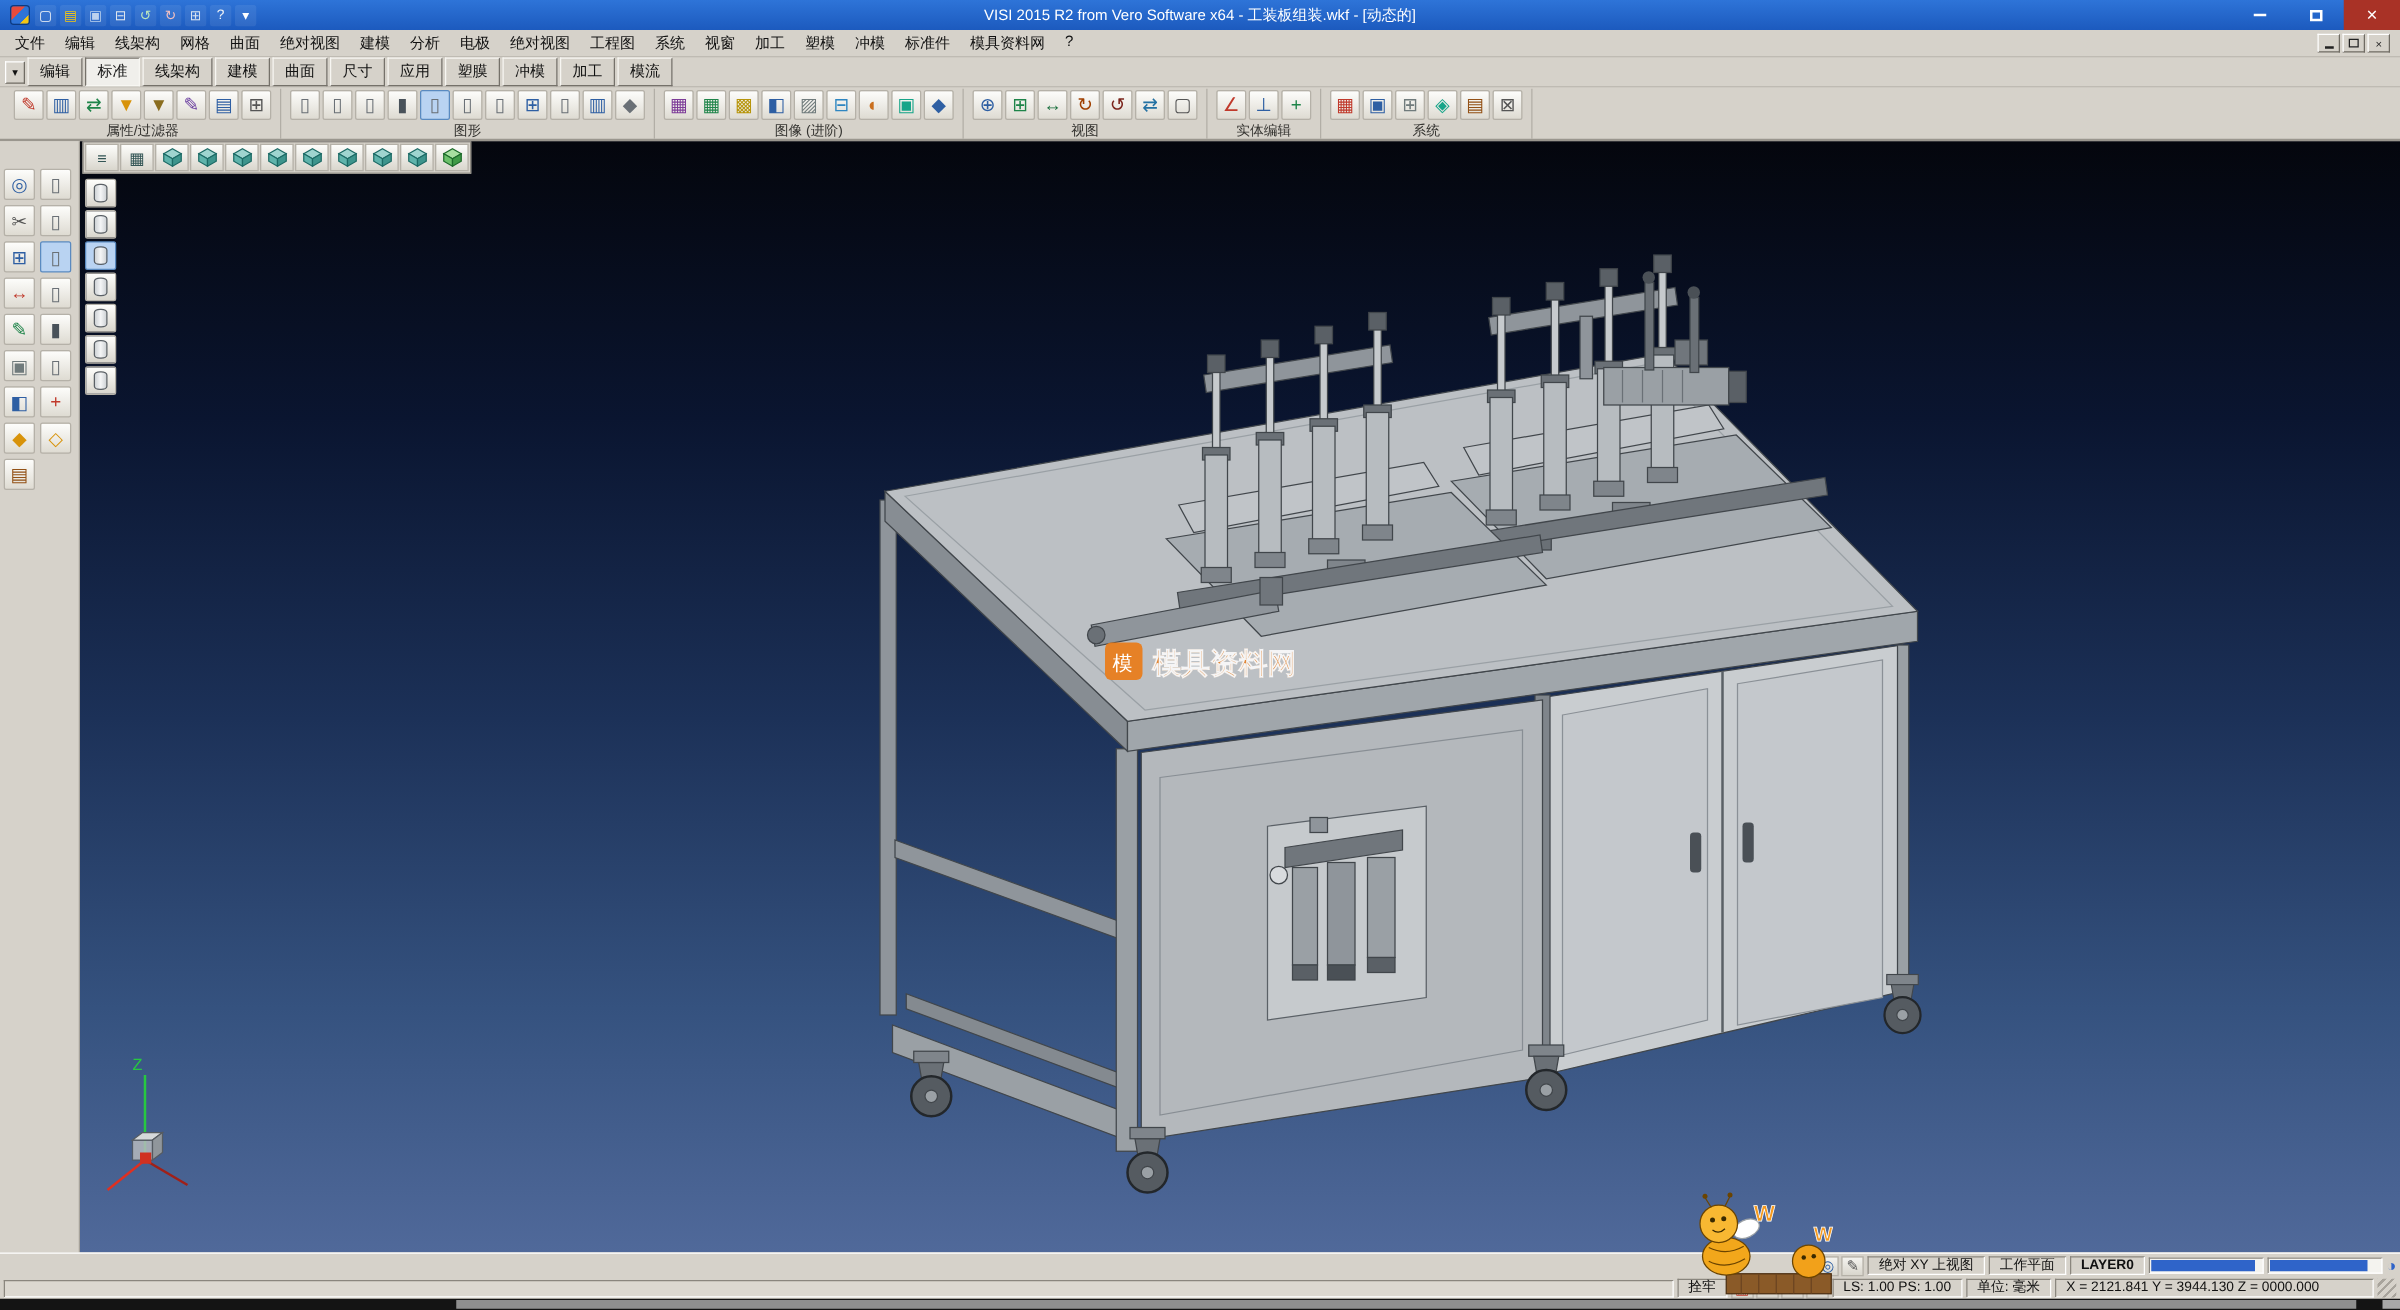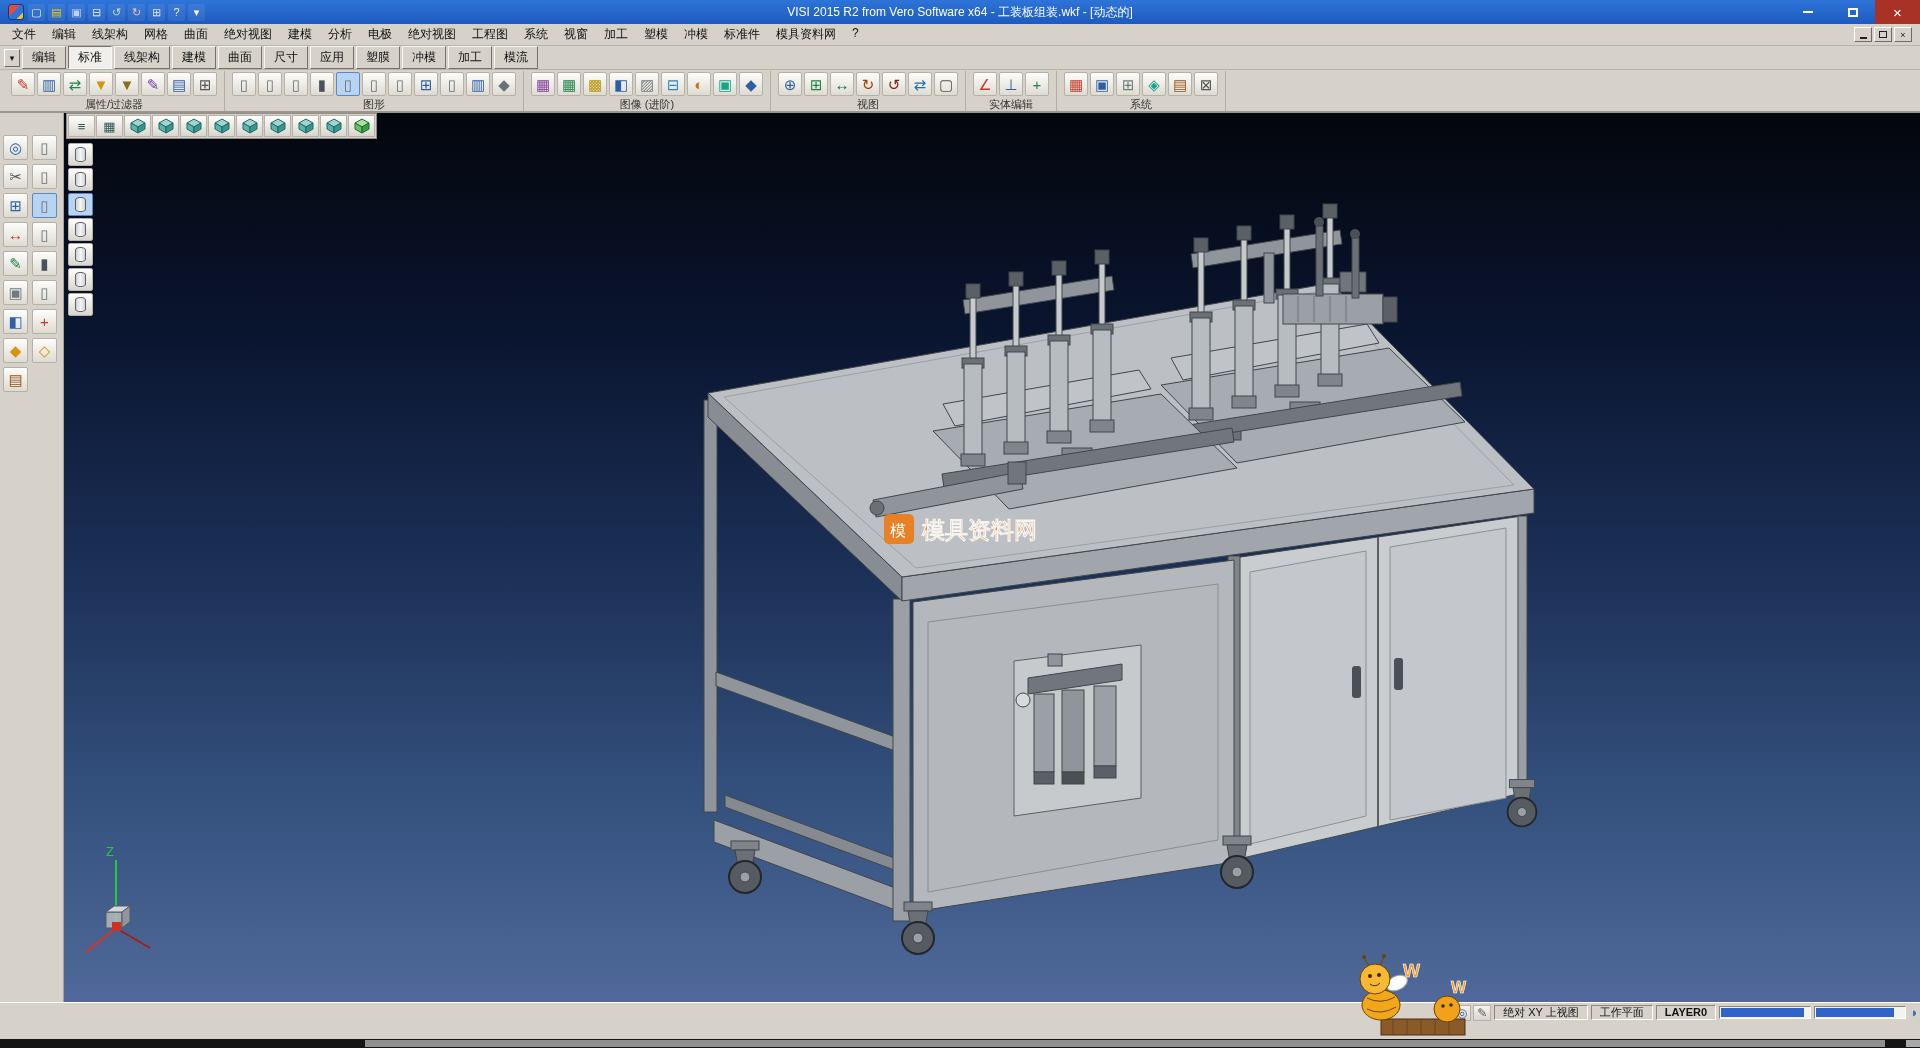--- a/index.html
+++ b/index.html
@@ -644,18 +644,32 @@
     <div class="sb-cell">工作平面</div>
     <div class="sb-cell bold">LAYER0</div>
     <div class="sb-bar b1">
         <div class="fill"></div>
       </div>
     <div class="sb-bar b2">
         <div class="fill"></div>
       </div>
     <span class="sb-circle">◑</span>
   </div>
+  <div class="sb-row sb-row2">
+    <div class="sb-field"></div>
+    <div class="sb-cell">拴牢</div>
+    <div style="display:flex;gap:2px;">
+      <button class="sb-icon" style="--c: #c0392b;">▥</button>
+        <button class="sb-icon" style="--c: #2e5fa3;">✎</button>
+        <button class="sb-icon" style="--c: #2e5fa3;">⇅</button>
+        <button class="sb-icon" style="--c: #b7950b;">◑</button>
+    </div>
+    <div class="sb-cell">LS: 1.00 PS: 1.00</div>
+    <div class="sb-cell">单位: 毫米</div>
+    <div class="sb-cell" style="min-width:255px;">X = 2121.841 Y = 3944.130 Z = 0000.000</div>
+    <div class="grip"></div>
+  </div>
 </div>
 
 <div class="bottom-strip">
   <div class="strip-thumb"></div>
   <div class="strip-end"></div>
 </div>
 
 </body></html>

